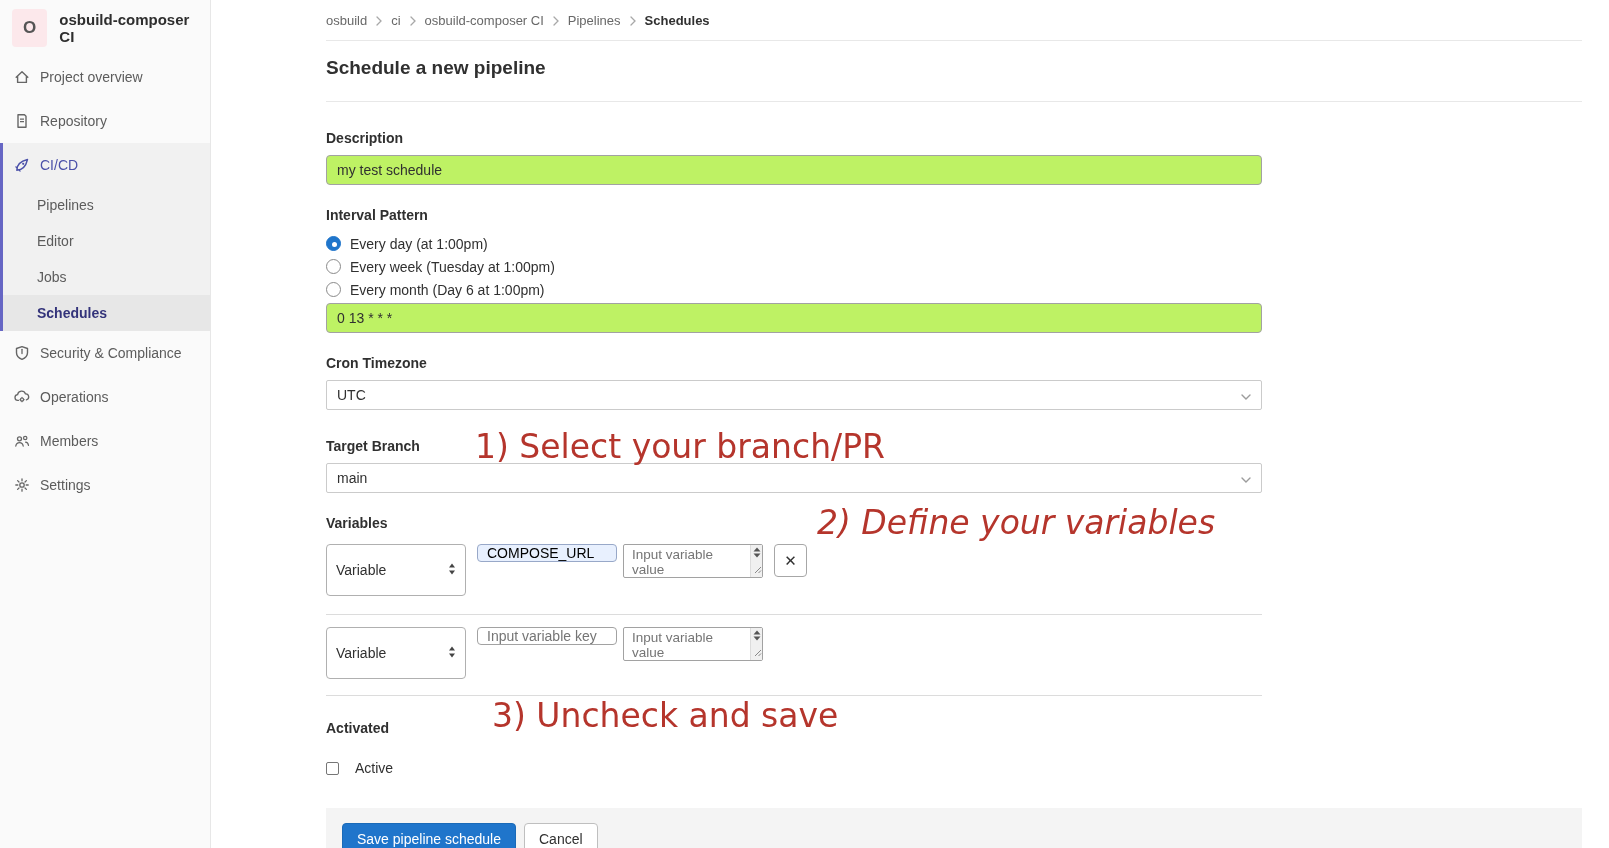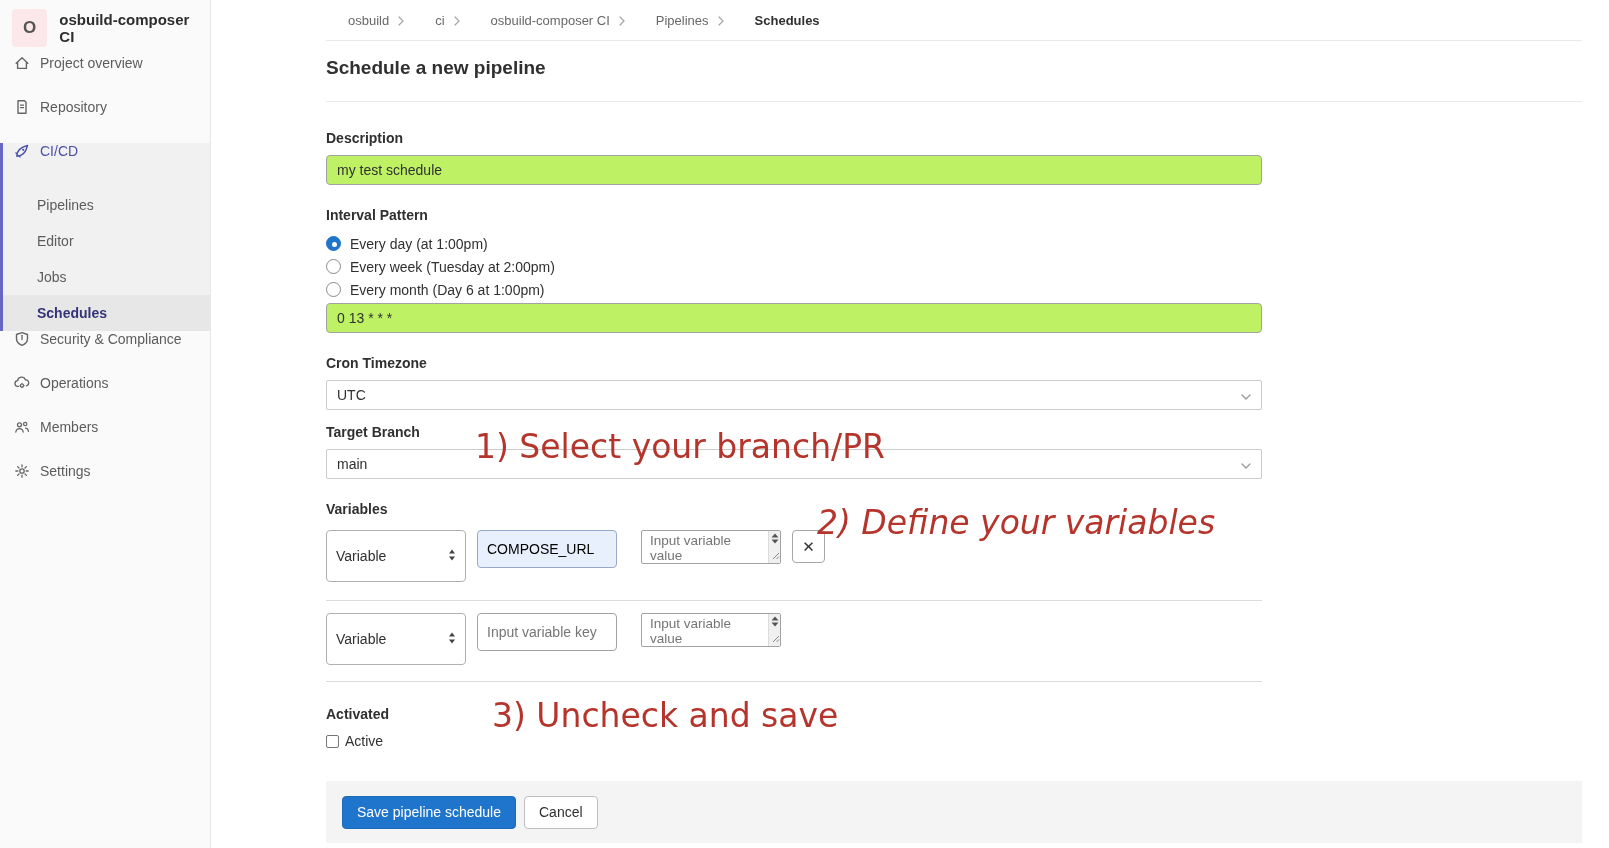--- a/index.html
+++ b/index.html
@@ -17,42 +17,42 @@
     background:#fafafa; border-right:1px solid #e7e7e7;
   }
   .project-head { display:flex; align-items:center; gap:12px; padding:8px 12px; height:55px; }
   .avatar {
     width:38px; height:38px; border-radius:4px; background:#fce8eb;
     display:flex; align-items:center; justify-content:center;
     font-size:17px; font-weight:bold; color:#555;
   }
   .project-name { font-weight:bold; font-size:15px; color:#2e2e2e; }
   .nav-item {
-    height:44px; display:flex; align-items:flex-start; gap:10px;
+    height:44px; display:flex; align-items:center; gap:10px;
     padding-left:14px; color:#5c5c5c; font-size:14px; cursor:pointer;
   }
   .nav-item .icon { width:16px; height:16px; display:inline-flex; color:#666; }
   .nav-item .icon svg { width:16px; height:16px; }
   .cicd-block { background:#f1f1f1; border-left:3px solid #6666c4; }
   .cicd-block .nav-item { padding-left:11px; }
   .cicd-head { color:#4b51a9; font-weight:normal; }
   .cicd-head .icon { color:#4b51a9; }
   .sub-item {
     height:36px; display:flex; align-items:center;
     padding-left:34px; color:#5c5c5c; font-size:14px; cursor:pointer;
   }
   .sub-item.active { background:#e7e7e7; color:#33337a; font-weight:bold; }
 
   
   .main { flex:1; position:relative; padding:0 27px 0 115px; }
   .breadcrumb {
     height:41px; display:flex; align-items:center; gap:9px;
     font-size:13px; color:#686868; border-bottom:1px solid #e8e8e8;
   }
-  .breadcrumb .crumb { cursor:pointer;margin-left:22px; }
+  .breadcrumb .crumb { cursor:pointer; }
   .breadcrumb .crumb.current { font-weight:bold; color:#303030; }
   .crumb-sep { display:inline-flex; margin-top:1px; }
 
   .title-sec { padding:14px 0 20px; border-bottom:1px solid #e8e8e8; }
   .page-title { font-size:19px; font-weight:bold; margin:0; line-height:26px; }
 
   .form { width:936px; }
   .form-label { display:block; font-weight:bold; font-size:14px; line-height:17px; }
   .mt-lg { margin-top:28px; }
   .text-input {
@@ -80,22 +80,22 @@
   }
 
   
   .var-row { display:flex; align-items:flex-start; margin-top:12px; }
   .var-type {
     width:140px; height:52px; border:1px solid #b0b0b0; border-radius:4px;
     background:#fff; padding:0 9px; margin-right:11px;
     display:flex; align-items:center; justify-content:space-between; cursor:pointer;
   }
   .var-key {
-    width:140px; height:38px; border:1px solid #a2a2a2; border-radius:4px;
-    padding:0 9px; font:14px "Liberation Sans", sans-serif; margin-right:24px; background:#fff;
+    width:140px; height:18px; border:1px solid #a2a2a2; border-radius:4px;
+    padding:0 9px; font:14px "Liberation Sans", sans-serif; margin-right:6px; background:#fff;
   }
   .var-key.autofill { background:#e8f0fe; border-color:#98a8c8; }
   .ta-wrap { position:relative; width:140px; height:34px; margin-right:11px; }
   .var-value {
     width:140px; height:34px; border:1px solid #a2a2a2; border-radius:2px;
     padding:2px 16px 2px 8px; font:13.5px "Liberation Sans", sans-serif;
     resize:none; overflow:hidden; line-height:15px; display:block; background:#fff;
   }
   .ta-scroll {
     position:absolute; top:1px; right:1px; bottom:1px; width:12px;
@@ -105,21 +105,21 @@
   .ta-grip { position:absolute; right:1px; bottom:1px; }
   .remove-btn {
     width:33px; height:33px; border:1px solid #a7a7a7; border-radius:4px; background:#fff;
     font-size:15px; color:#303030; display:flex; align-items:center; justify-content:center;
     cursor:pointer; padding:0;
   }
   .var-divider { border:none; border-top:1px solid #dcdcdc; margin:18px 0 0; }
 
   .section-divider { border:none; border-top:1px solid #dcdcdc; margin:16px 0 0; width:936px; }
 
-  .checkbox-row { display:flex; align-items:center; margin-top:10px; gap:6px; cursor:pointer; }
+  .checkbox-row { display:flex; align-items:center; margin-top:23px; gap:16px; cursor:pointer; }
   .checkbox { width:13px; height:13px; border:1px solid #767676; background:#fff; border-radius:2px; flex:none; }
 
   .footer-band {
     margin-top:32px; width:1256px; background:#f4f4f4; height:62px;
     display:flex; align-items:center; padding:0 16px; gap:8px;
   }
   .btn {
     height:33px; border-radius:4px; font:14px "Liberation Sans", sans-serif;
     padding:0 14px; cursor:pointer;
   }
@@ -269,38 +269,38 @@
     <input class="text-input" type="text" value="my test schedule" style="">
 
     <label class="form-label" style="margin-top:22px">Interval Pattern</label>
     <div class="radio-group">
       <div class="radio-row">
         <span class="radio checked"></span>
         <span>Every day (at 1:00pm)</span>
       </div>
       <div class="radio-row">
         <span class="radio"></span>
-        <span>Every week (Tuesday at 2:00pm)</span>
+        <span>Every week (Tuesday at 1:00pm)</span>
       </div>
       <div class="radio-row">
         <span class="radio"></span>
         <span>Every month (Day 6 at 1:00pm)</span>
       </div>
     </div>
     <input class="text-input" style="margin-top: 2px;" type="text" value="0 13 * * *">
 
     <label class="form-label" style="margin-top:22px">Cron Timezone</label>
     <div class="select-box">
       <span>UTC</span>
       <span><svg viewBox="0 0 10 6" width="10" height="6">
             <path d="M1 1l4 4 4-4" fill="none" stroke="#9c9c9c" stroke-width="1.4" stroke-linecap="round"></path>
           </svg></span>
     </div>
 
-    <label class="form-label" style="margin-top:14px">Target Branch</label>
+    <label class="form-label" style="margin-top:28px">Target Branch</label>
     <div class="select-box">
       <span>main</span>
       <span><svg viewBox="0 0 10 6" width="10" height="6">
             <path d="M1 1l4 4 4-4" fill="none" stroke="#9c9c9c" stroke-width="1.4" stroke-linecap="round"></path>
           </svg></span>
     </div>
 
     <label class="form-label" style="margin-top:22px">Variables</label>
 
     <div class="var-row">

